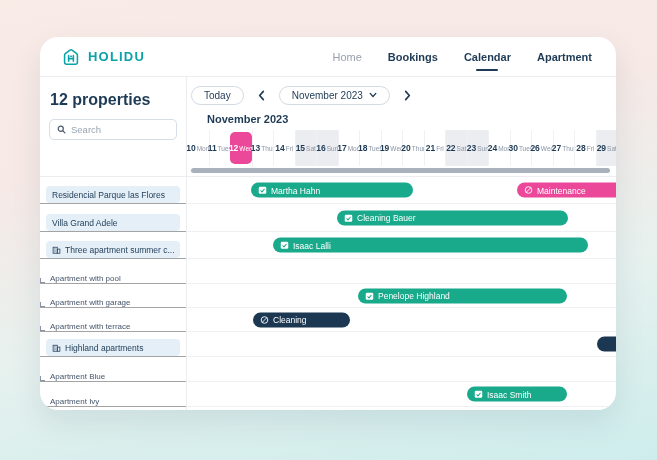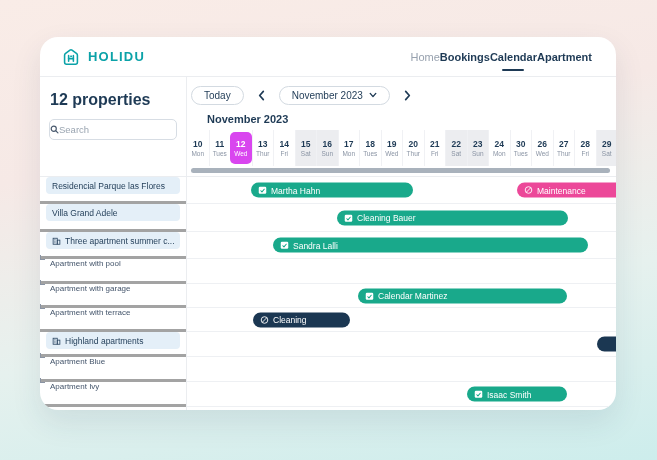--- a/index.html
+++ b/index.html
@@ -14,70 +14,70 @@
     background:#fff; border-radius:18px; overflow:hidden;
     box-shadow:0 12px 30px rgba(30,58,85,.10);
   }
   
   .topbar {
     height:40px; display:flex; align-items:center; justify-content:space-between;
     padding:0 24px 0 20px; border-bottom:1px solid #ebedf0;
   }
   .brand { display:flex; align-items:center; gap:6px; cursor:pointer; }
   .brand-text { font-size:13px; font-weight:bold; letter-spacing:1.2px; color:#0ba2a8; }
-  .nav { display:flex; align-items:center; }
+  .nav { display:flex; align-items:center; gap:26px; }
   .nav-item { position:relative; font-size:11px; color:#1e3a55; font-weight:bold; cursor:pointer; padding:4px 0; }
   .nav-item.muted { color:#97a1ae; font-weight:normal; }
   .nav-item .underline {
     position:absolute; left:50%; transform:translateX(-50%); bottom:-4px;
     width:22px; height:2px; background:#1e3a55; border-radius:2px;
   }
   
   .content { display:flex; height:333px; }
   .sidebar { width:147px; flex:0 0 147px; border-right:1px solid #ebedf0; }
   .sidebar-top { height:99px; padding:12px 9px 0 9px; }
   .prop-count { font-size:16px; font-weight:bold; color:#1e3a55; margin:2px 0 10px 1px; }
   .search-box {
-    display:flex; align-items:center; height:21px;
-    border:1px solid #d7dde4; border-radius:5px; padding:0 0; background:#fff;
+    display:flex; align-items:center; gap:5px; height:21px;
+    border:1px solid #d7dde4; border-radius:5px; padding:0 7px; background:#fff;
   }
   .search-box input {
     border:none; outline:none; width:100%; font-size:9.5px; color:#1e3a55;
     font-family:"Liberation Sans", sans-serif; background:transparent;
   }
   .search-box input::placeholder { color:#9aa5b1; }
   .s-rows { border-top:1px solid #ebedf0; }
-  .s-row { display:flex; align-items:flex-start; border-bottom:3px solid #a3a3a3; cursor:pointer; }
+  .s-row { display:flex; align-items:flex-end; border-bottom:1px solid #a3a3a3; cursor:pointer; }
   .s-pill {
     display:flex; align-items:center; gap:4px; background:#e4eff8; border-radius:4px;
     margin:0 6px; padding:0 6px; height:17px; width:calc(100% - 12px);
     font-size:8.5px; color:#1e3a55; white-space:nowrap; overflow:hidden;
   }
   .s-sub { gap:5px; font-size:8px; color:#44556b; }
   .corner { width:5px; height:5px; border-left:1px solid #8a94a4; border-bottom:1px solid #8a94a4; margin-top:-4px; }
   
   .main { flex:1; position:relative; overflow:hidden; }
   .toolbar { display:flex; align-items:center; gap:11px; padding:7px 0 0 4px; height:29px; }
   .btn {
     display:flex; align-items:center; gap:6px; background:#fff;
     border:1px solid #d3dae1; border-radius:13px; padding:3px 12px;
     font-size:10px; color:#1e3a55; font-family:"Liberation Sans",sans-serif; cursor:pointer;
   }
   .chev-btn { background:none; border:none; cursor:pointer; display:flex; align-items:center; padding:2px; }
   .month-title { font-size:11px; font-weight:bold; color:#1e3a55; margin:7px 0 5px 20px; }
   .days { display:flex; height:36px; align-items:center; }
   .day {
-    flex:0 0 21.5px; width:21.5px; height:36px; display:flex; flex-direction:column;
+    flex:0 0 21.5px; width:21.5px; height:36px; display:flex; 
     align-items:center; justify-content:center; gap:1px; cursor:pointer;
   }
   .day:not(:first-child) { border-left:1px solid #f0f1f4; }
   .day .num { font-size:8.5px; font-weight:bold; color:#1e3a55; }
   .day .nm { font-size:6.5px; color:#8a94a4; }
   .day.weekend { background:#ecedf0; }
-  .day.today { background:#d946ef; border-radius:5px; height:32px; border-left:none; }
+  .day.today { background:#ec4899; border-radius:5px; height:32px; border-left:none; }
   .day.today .num, .day.today .nm { color:#fff; }
   .hscrollbar { height:5px; background:#a9b2bc; border-radius:3px; margin:2px 6px 0 4px; cursor:pointer; }
   .grid { border-top:1px solid #ebedf0; margin-top:3px; }
   .g-row { position:relative; border-bottom:1px solid #eef0f3; }
   .pill {
     position:absolute; top:50%; transform:translateY(-50%); height:15px;
     border-radius:8px; display:flex; align-items:center; gap:4px; padding-left:7px;
     color:#fff; font-size:8.5px; white-space:nowrap; overflow:hidden; cursor:pointer;
   }
   svg { display:block; }
@@ -328,33 +328,33 @@
             </div>
           </div>
           <div class="g-row" style="height: 27px;">
             <div class="pill" style="left: 86px; width: 315px; background: rgb(25, 169, 139);">
               <span>
                 <svg width="9" height="9" viewBox="0 0 12 12">
                   <rect x="1" y="1.8" width="10" height="9.2" rx="1.6" fill="#fff"></rect>
                   <path d="M3.8 7 L5.3 8.6 L8.3 5" fill="none" stroke="#19a98b" stroke-width="1.4" stroke-linecap="round" stroke-linejoin="round"></path>
                 </svg>
               </span>
-              <span>Sandra Lalli</span>
+              <span>Isaac Lalli</span>
             </div>
           </div>
           <div class="g-row" style="height: 25px;"></div>
           <div class="g-row" style="height: 24px;">
             <div class="pill" style="left: 171px; width: 209px; background: rgb(25, 169, 139);">
               <span>
                 <svg width="9" height="9" viewBox="0 0 12 12">
                   <rect x="1" y="1.8" width="10" height="9.2" rx="1.6" fill="#fff"></rect>
                   <path d="M3.8 7 L5.3 8.6 L8.3 5" fill="none" stroke="#19a98b" stroke-width="1.4" stroke-linecap="round" stroke-linejoin="round"></path>
                 </svg>
               </span>
-              <span>Calendar Martinez</span>
+              <span>Penelope Highland</span>
             </div>
           </div>
           <div class="g-row" style="height: 24px;">
             <div class="pill" style="left: 66px; width: 97px; background: rgb(27, 55, 82);">
               <span>
                 <svg width="9" height="9" viewBox="0 0 12 12" fill="none" stroke="#fff" stroke-width="1.2">
                   <circle cx="6" cy="6" r="4.4"></circle>
                   <line x1="3" y1="9" x2="9" y2="3"></line>
                 </svg>
               </span>

